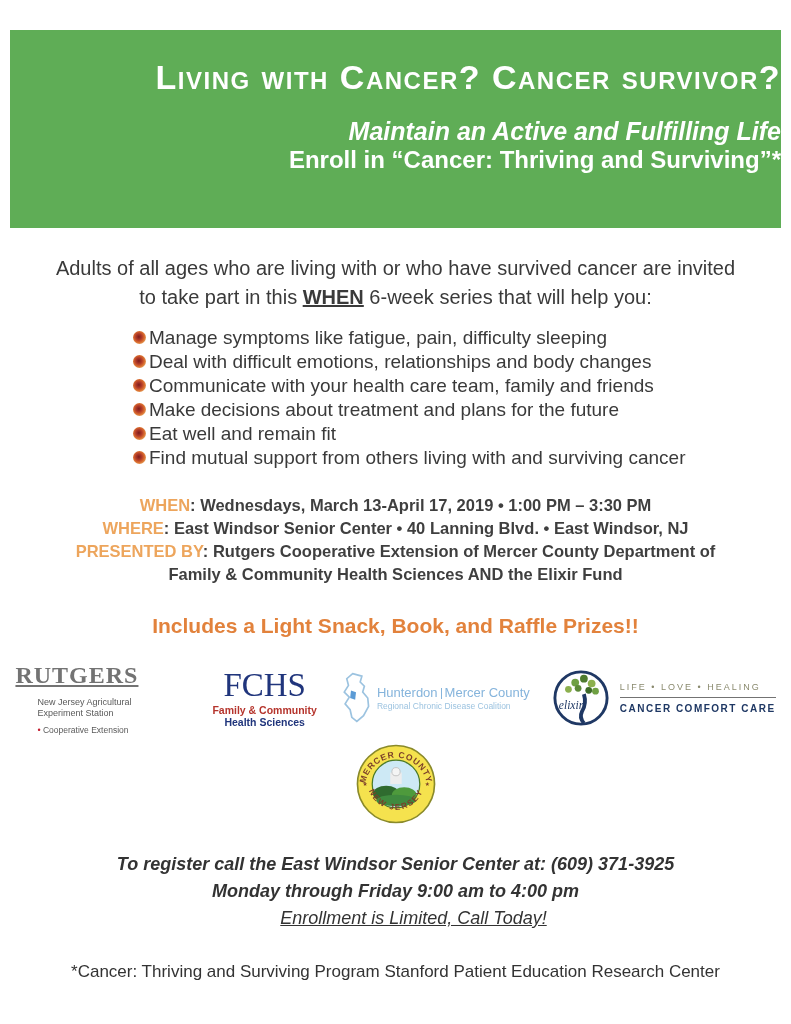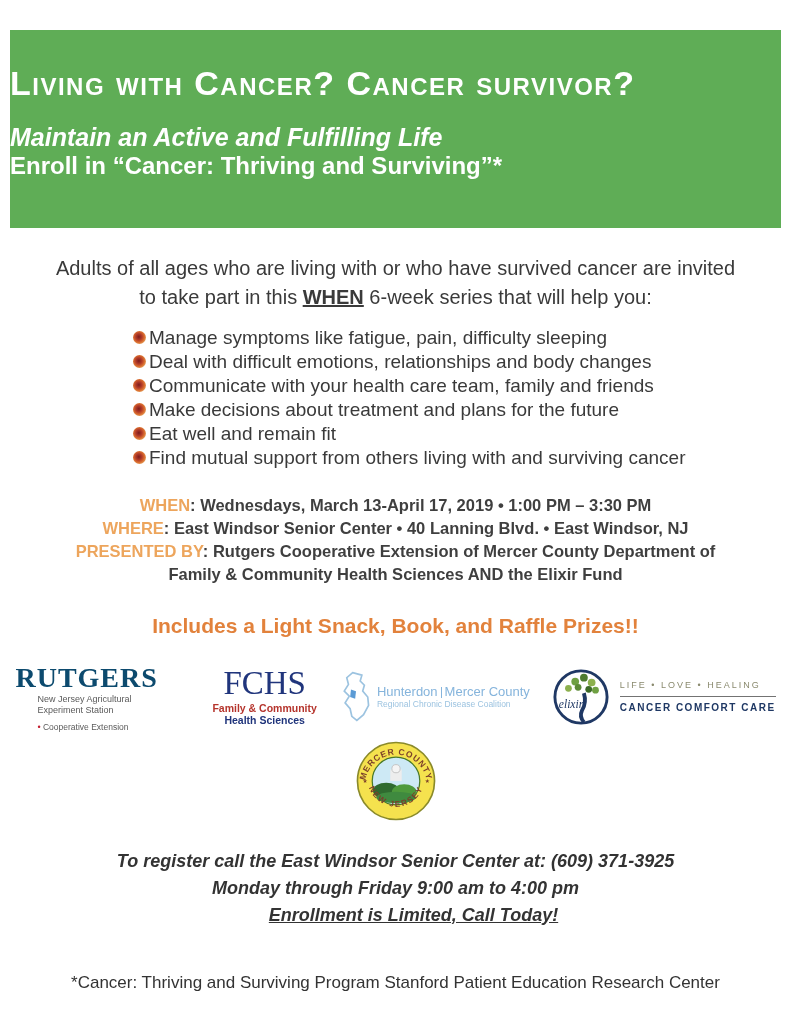--- a/index.html
+++ b/index.html
@@ -10,24 +10,24 @@
     background:#ffffff;
     font-family:"Liberation Sans", sans-serif;
     color:#3a3a3a;
     overflow:hidden;
   }
   
   .banner{
     margin:30px 10px 0 10px;
     height:198px;
     background:#5FAD56;
-    text-align:left;
+    text-align:right;
     color:#ffffff;
     box-sizing:border-box;
-    padding-top:26px;
+    padding-top:20px;
   }
   .banner-title{
     font-variant:small-caps;
     font-weight:bold;
     font-size:34px;
     letter-spacing:1.5px;
     margin:8px 0 0 0;
   }
   .banner-subtitle{
     font-style:italic;
@@ -93,26 +93,27 @@
     margin-top:24px;
     display:flex;
     justify-content:center;
     align-items:center;
     gap:22px;
   }
   .logo-rutgers{width:175px;}
   .rutgers-word{
     font-family:"Liberation Serif", serif;
     font-weight:bold;
-    font-size:28px;
+    font-size:24px;
     letter-spacing:1px;
-    color:#0c4a6e;
+    color:#737373;
+    text-decoration:underline;
   }
   .rutgers-sub{
-    font-size:9px;color:#5a5a5a;line-height:1.25;margin-left:22px;
+    font-size:9px;color:#5a5a5a;line-height:1.25;margin-left:22px;margin-top:8px;
   }
   .rutgers-coop{
     font-size:8.5px;color:#5a5a5a;margin-left:22px;margin-top:5px;
   }
   .red-bullet{color:#C42032;font-size:9px;}
   .logo-fchs{text-align:center;}
   .fchs-word{
     font-family:"Liberation Serif", serif;
     font-size:33px;
     color:#20357C;
@@ -142,24 +143,24 @@
   
   .register{
     margin-top:22px;
     text-align:center;
     font-style:italic;
     font-weight:600;
     font-size:18px;
     line-height:1.5;
     color:#333333;
   }
-  .register-strong{font-weight:bold;text-decoration:underline;padding-left:36px;}
+  .register-strong{font-weight:normal;text-decoration:underline;padding-left:36px;}
   
   .footnote{
-    margin-top:44px;
+    margin-top:30px;
     text-align:center;
     font-size:17px;
     color:#333333;
   }
   
   .fineprint{
     margin:50px auto 0 auto;
     max-width:645px;
     text-align:center;
     font-size:9px;

